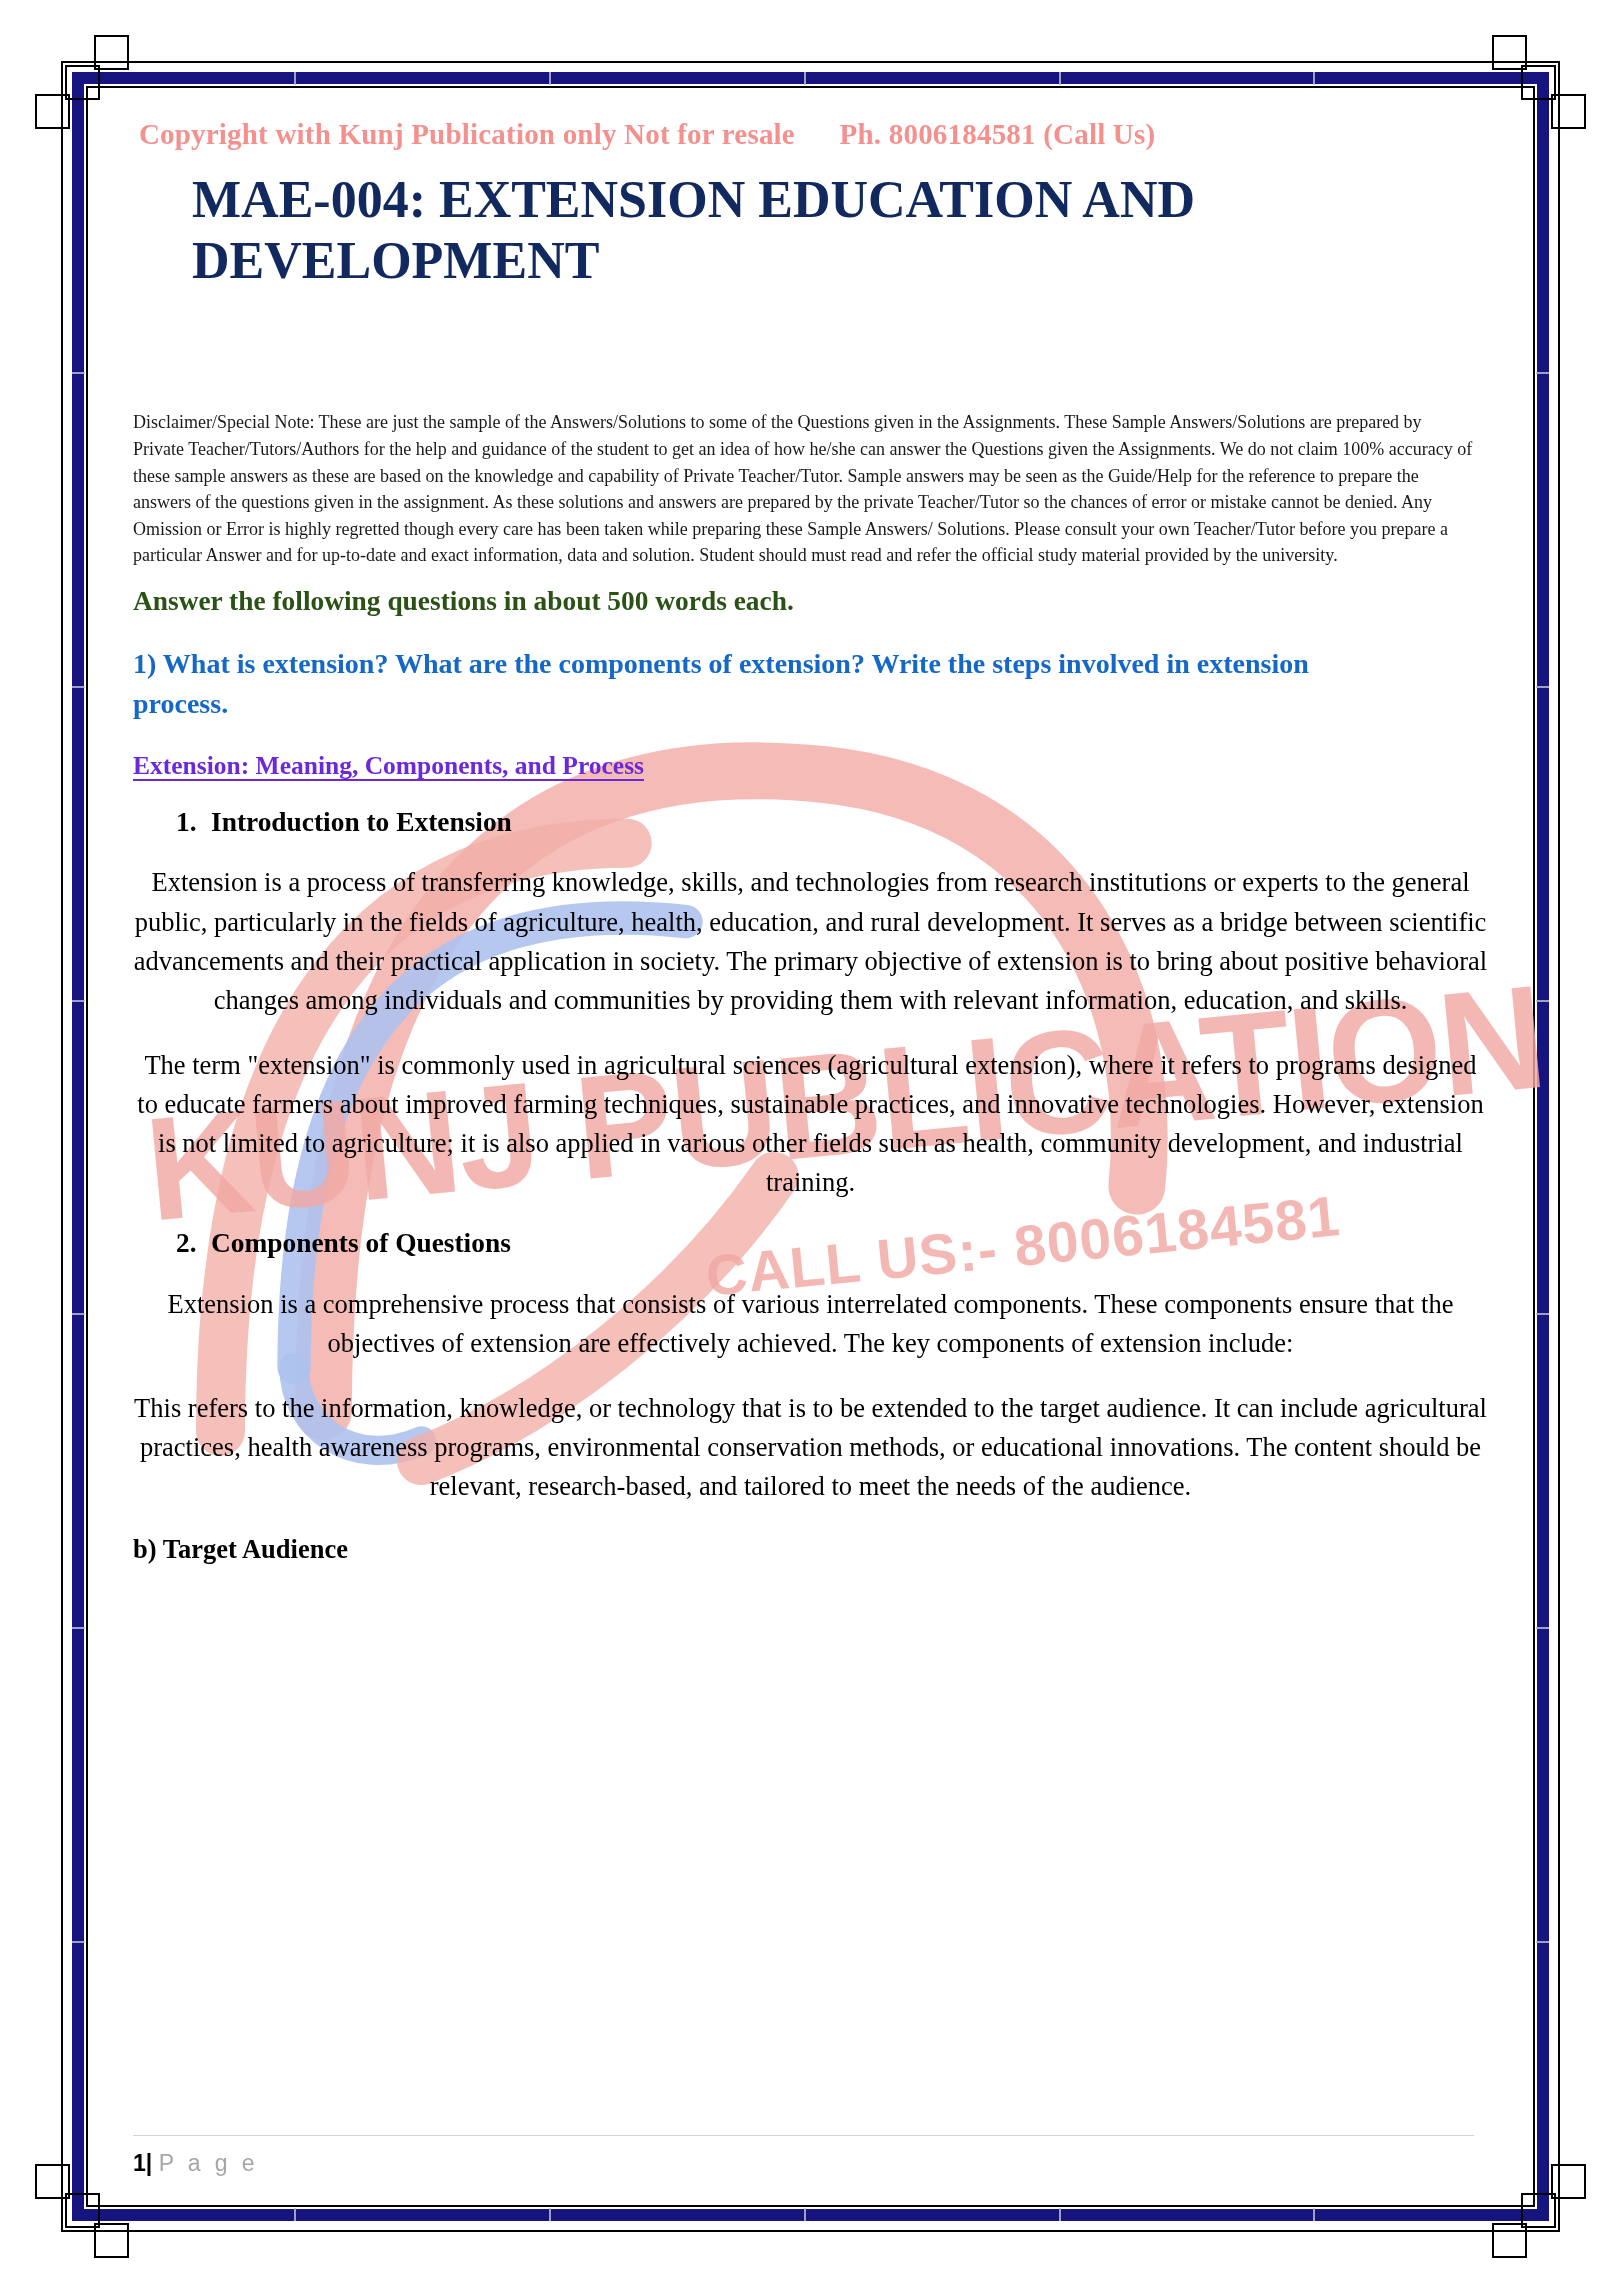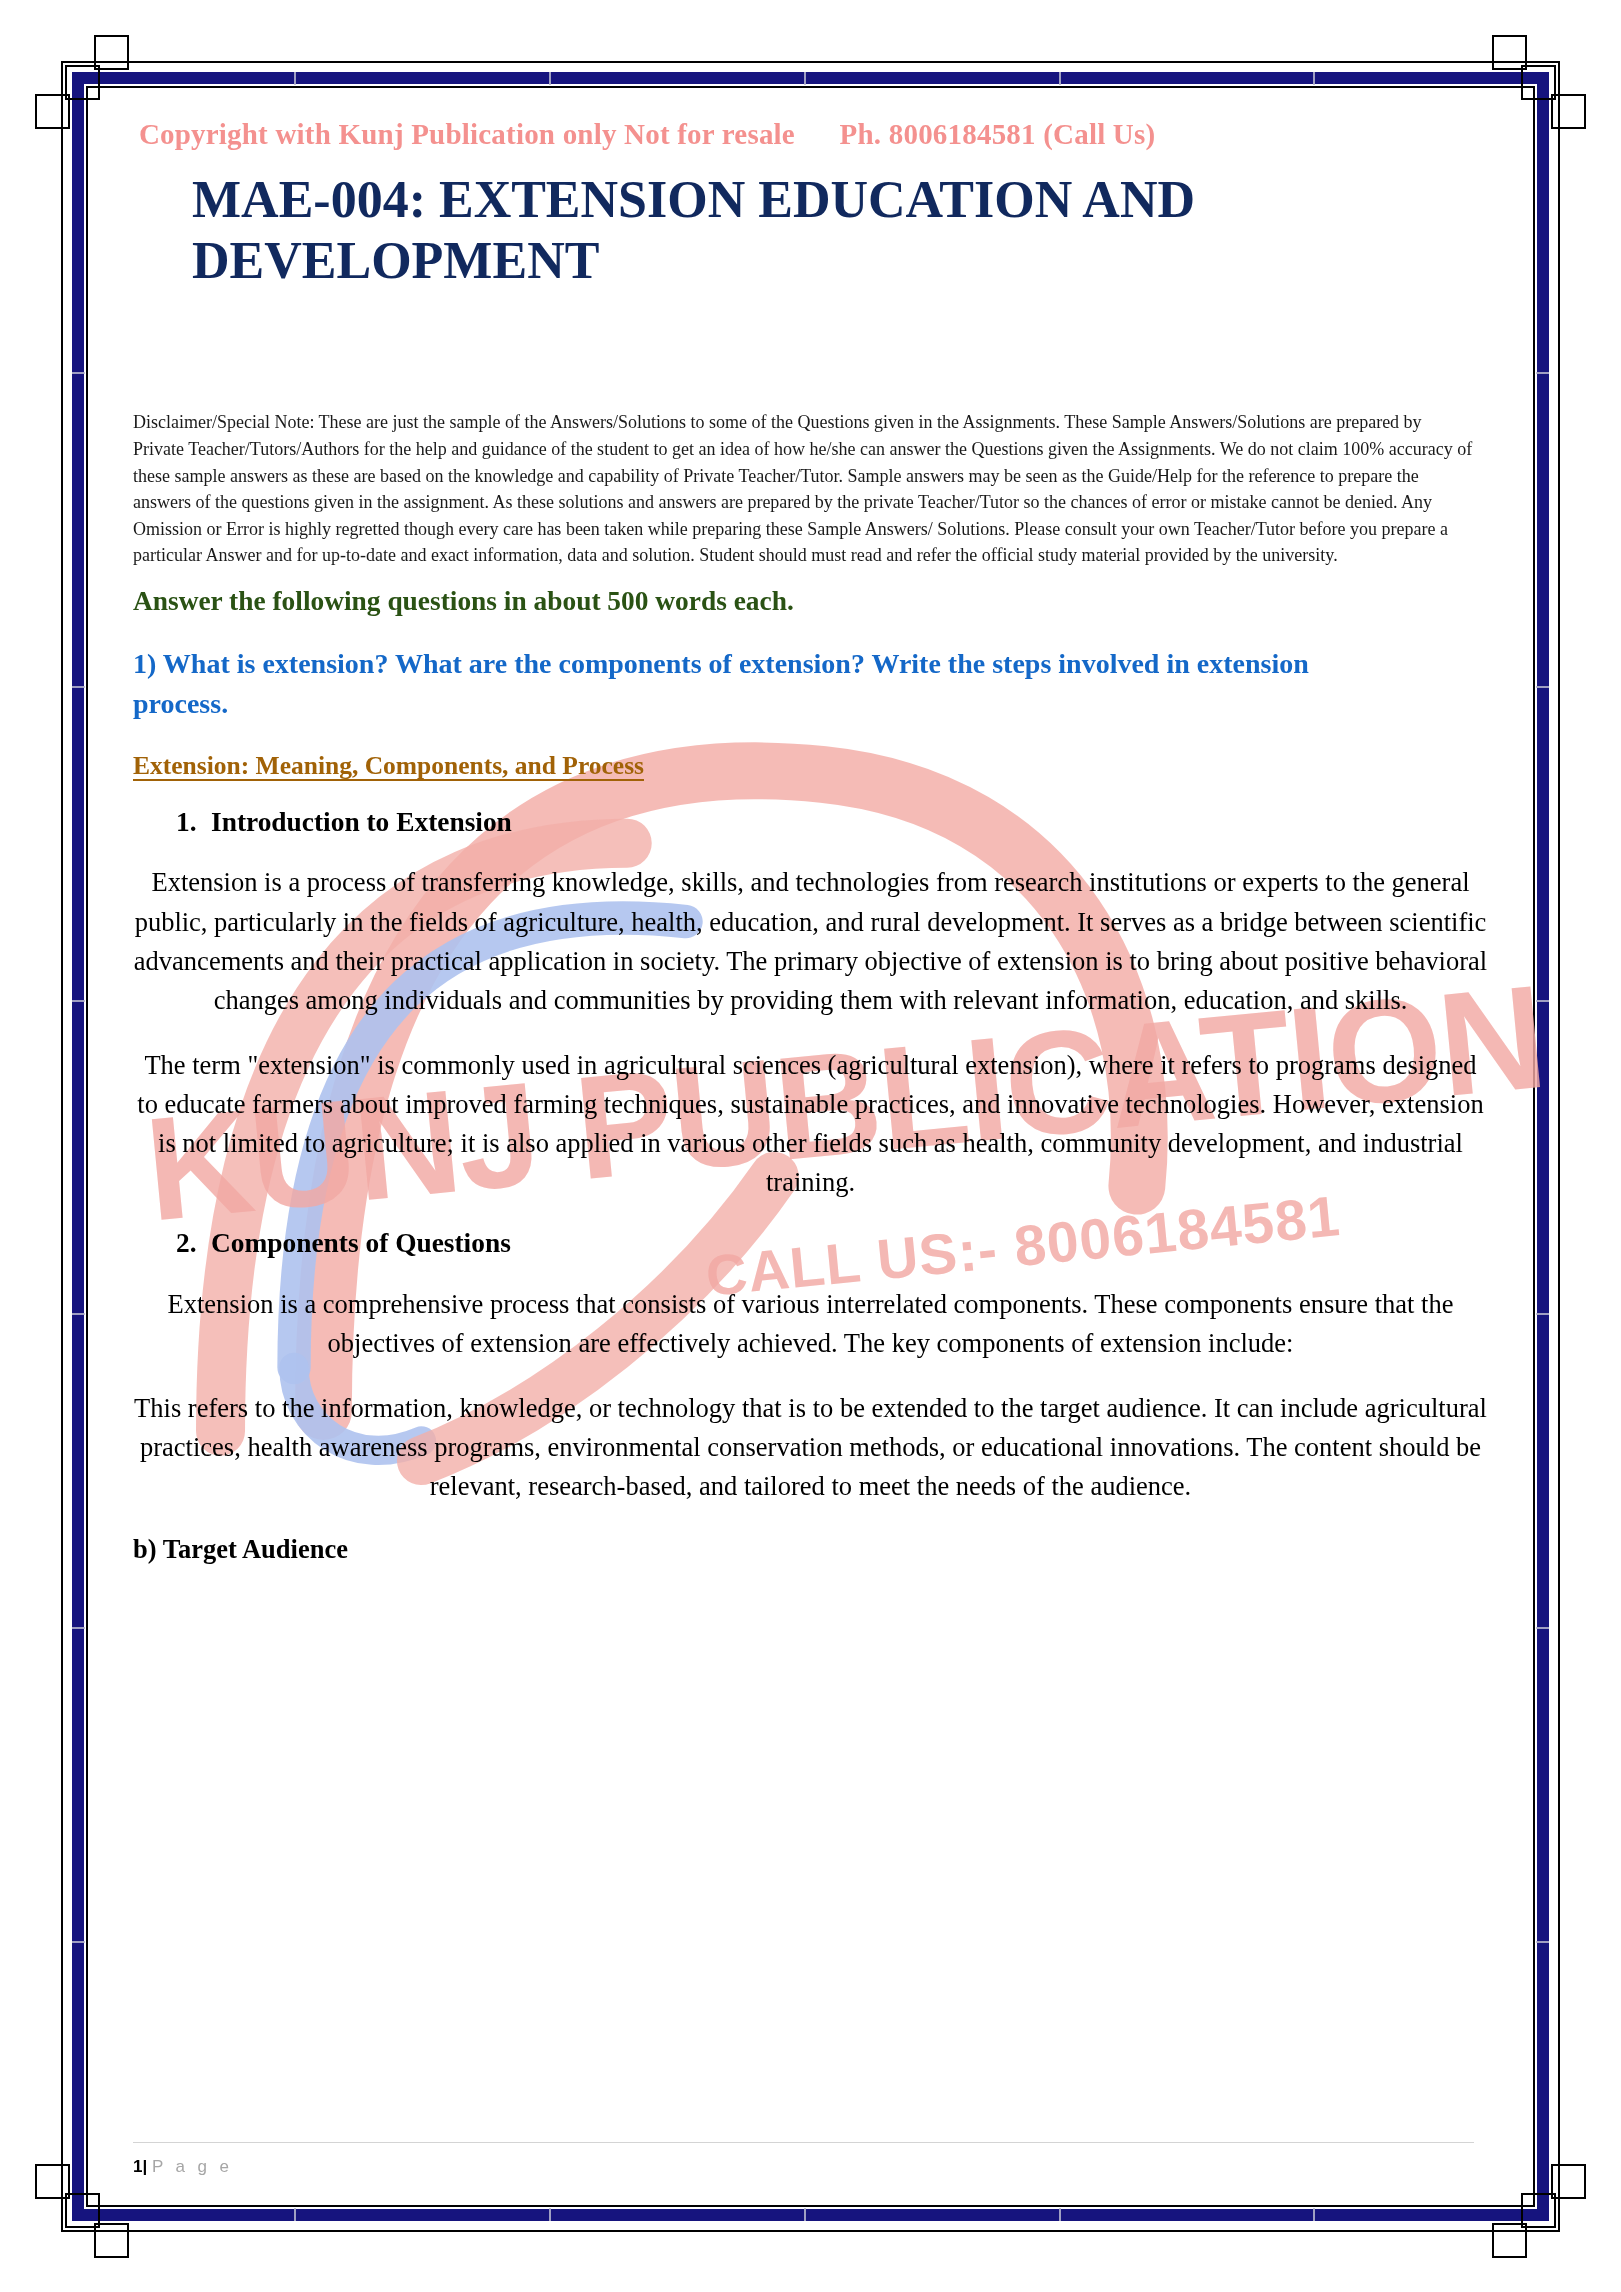--- a/index.html
+++ b/index.html
@@ -113,21 +113,21 @@
     color: #1468c8;
     font-weight: bold;
     font-size: 28px;
     line-height: 1.42;
     margin-top: 27.4px;
     max-width: 1215px;
     font-family: Liberation Serif, serif;
   }
 
   .section-head {
-    color: #a16207;
+    color: #6d28d9;
     font-weight: bold;
     font-size: 25.5px;
     text-decoration: underline;
     text-underline-offset: 4.9px;
     display: inline-block;
     margin-top: 27.4px;
   }
 
   .num-head {
     font-weight: bold;
@@ -165,21 +165,21 @@
     right: 147px;
     bottom: 116px;
     z-index: 5;
   }
   .footer-rule {
     border-top: 1.5px solid #d4d4d4;
     margin-bottom: 13.7px;
   }
   .footer-text {
     font-family: "Liberation Sans", sans-serif;
-    font-size: 17px;
+    font-size: 23px;
     color: #a6a6a6;
   }
   .footer-text .pg {
     color: #000000;
     font-weight: bold;
   }
   .footer-text .bar {
     color: #000000;
     font-weight: bold;
   }

